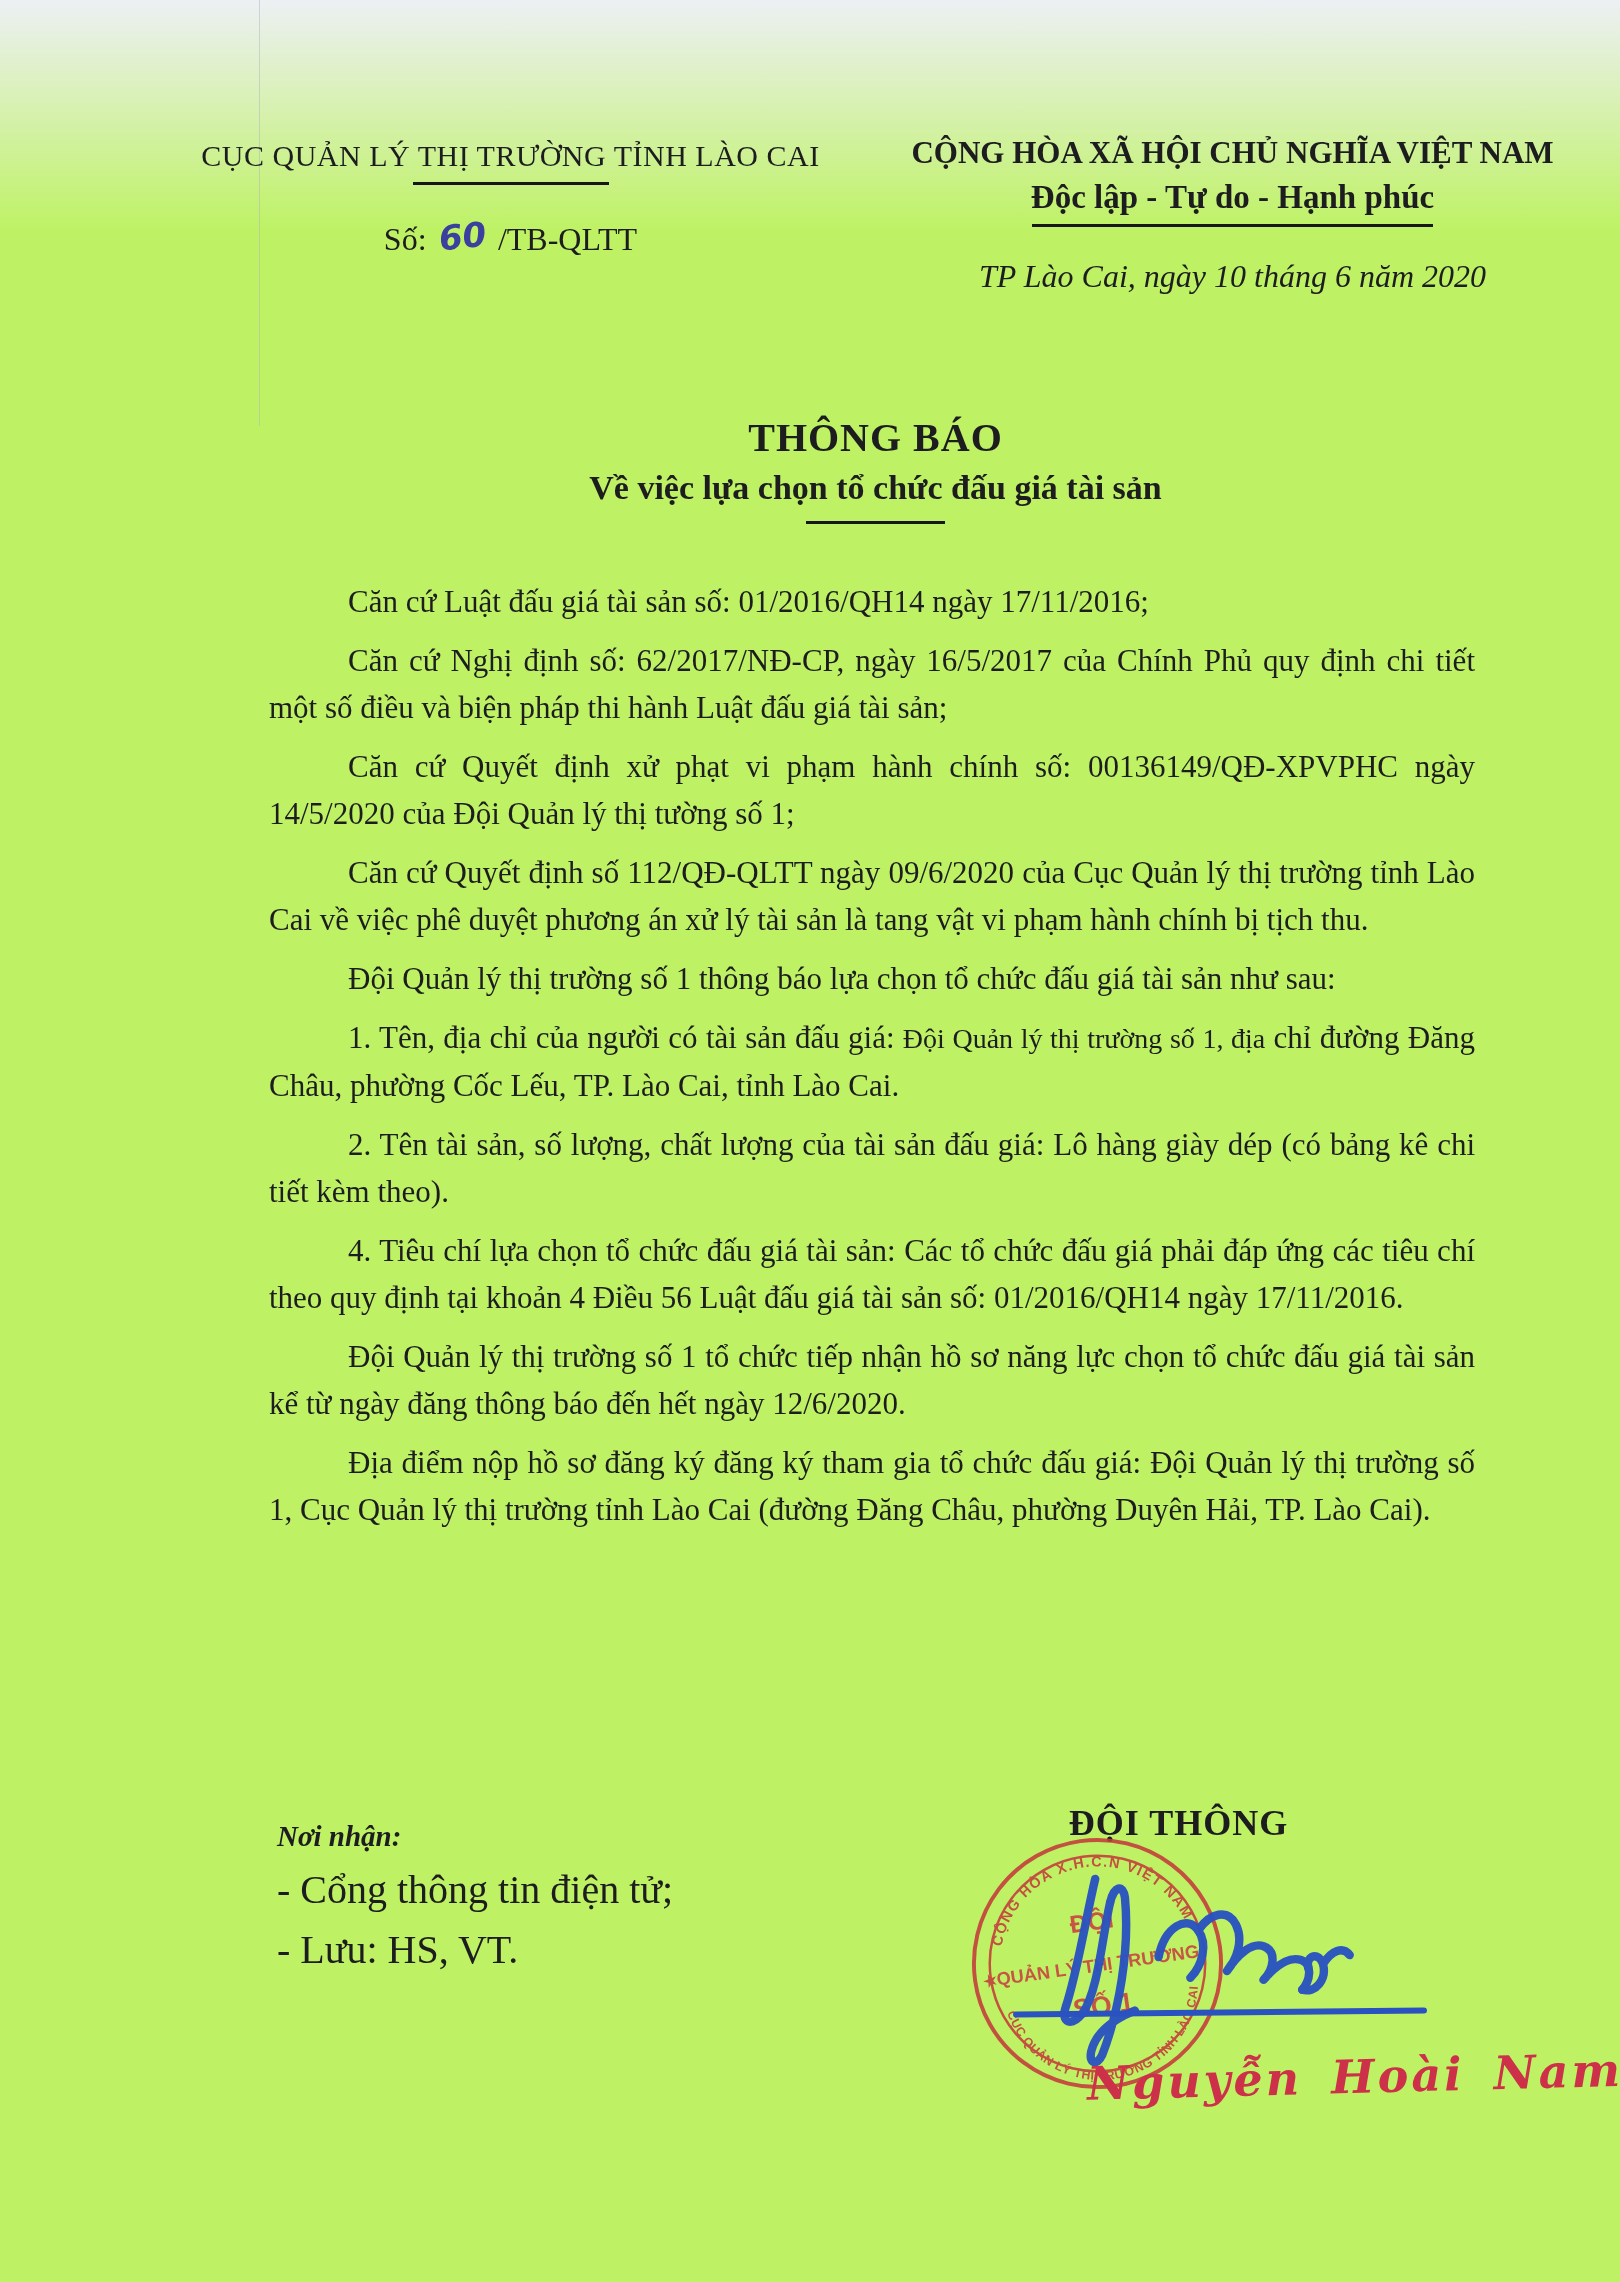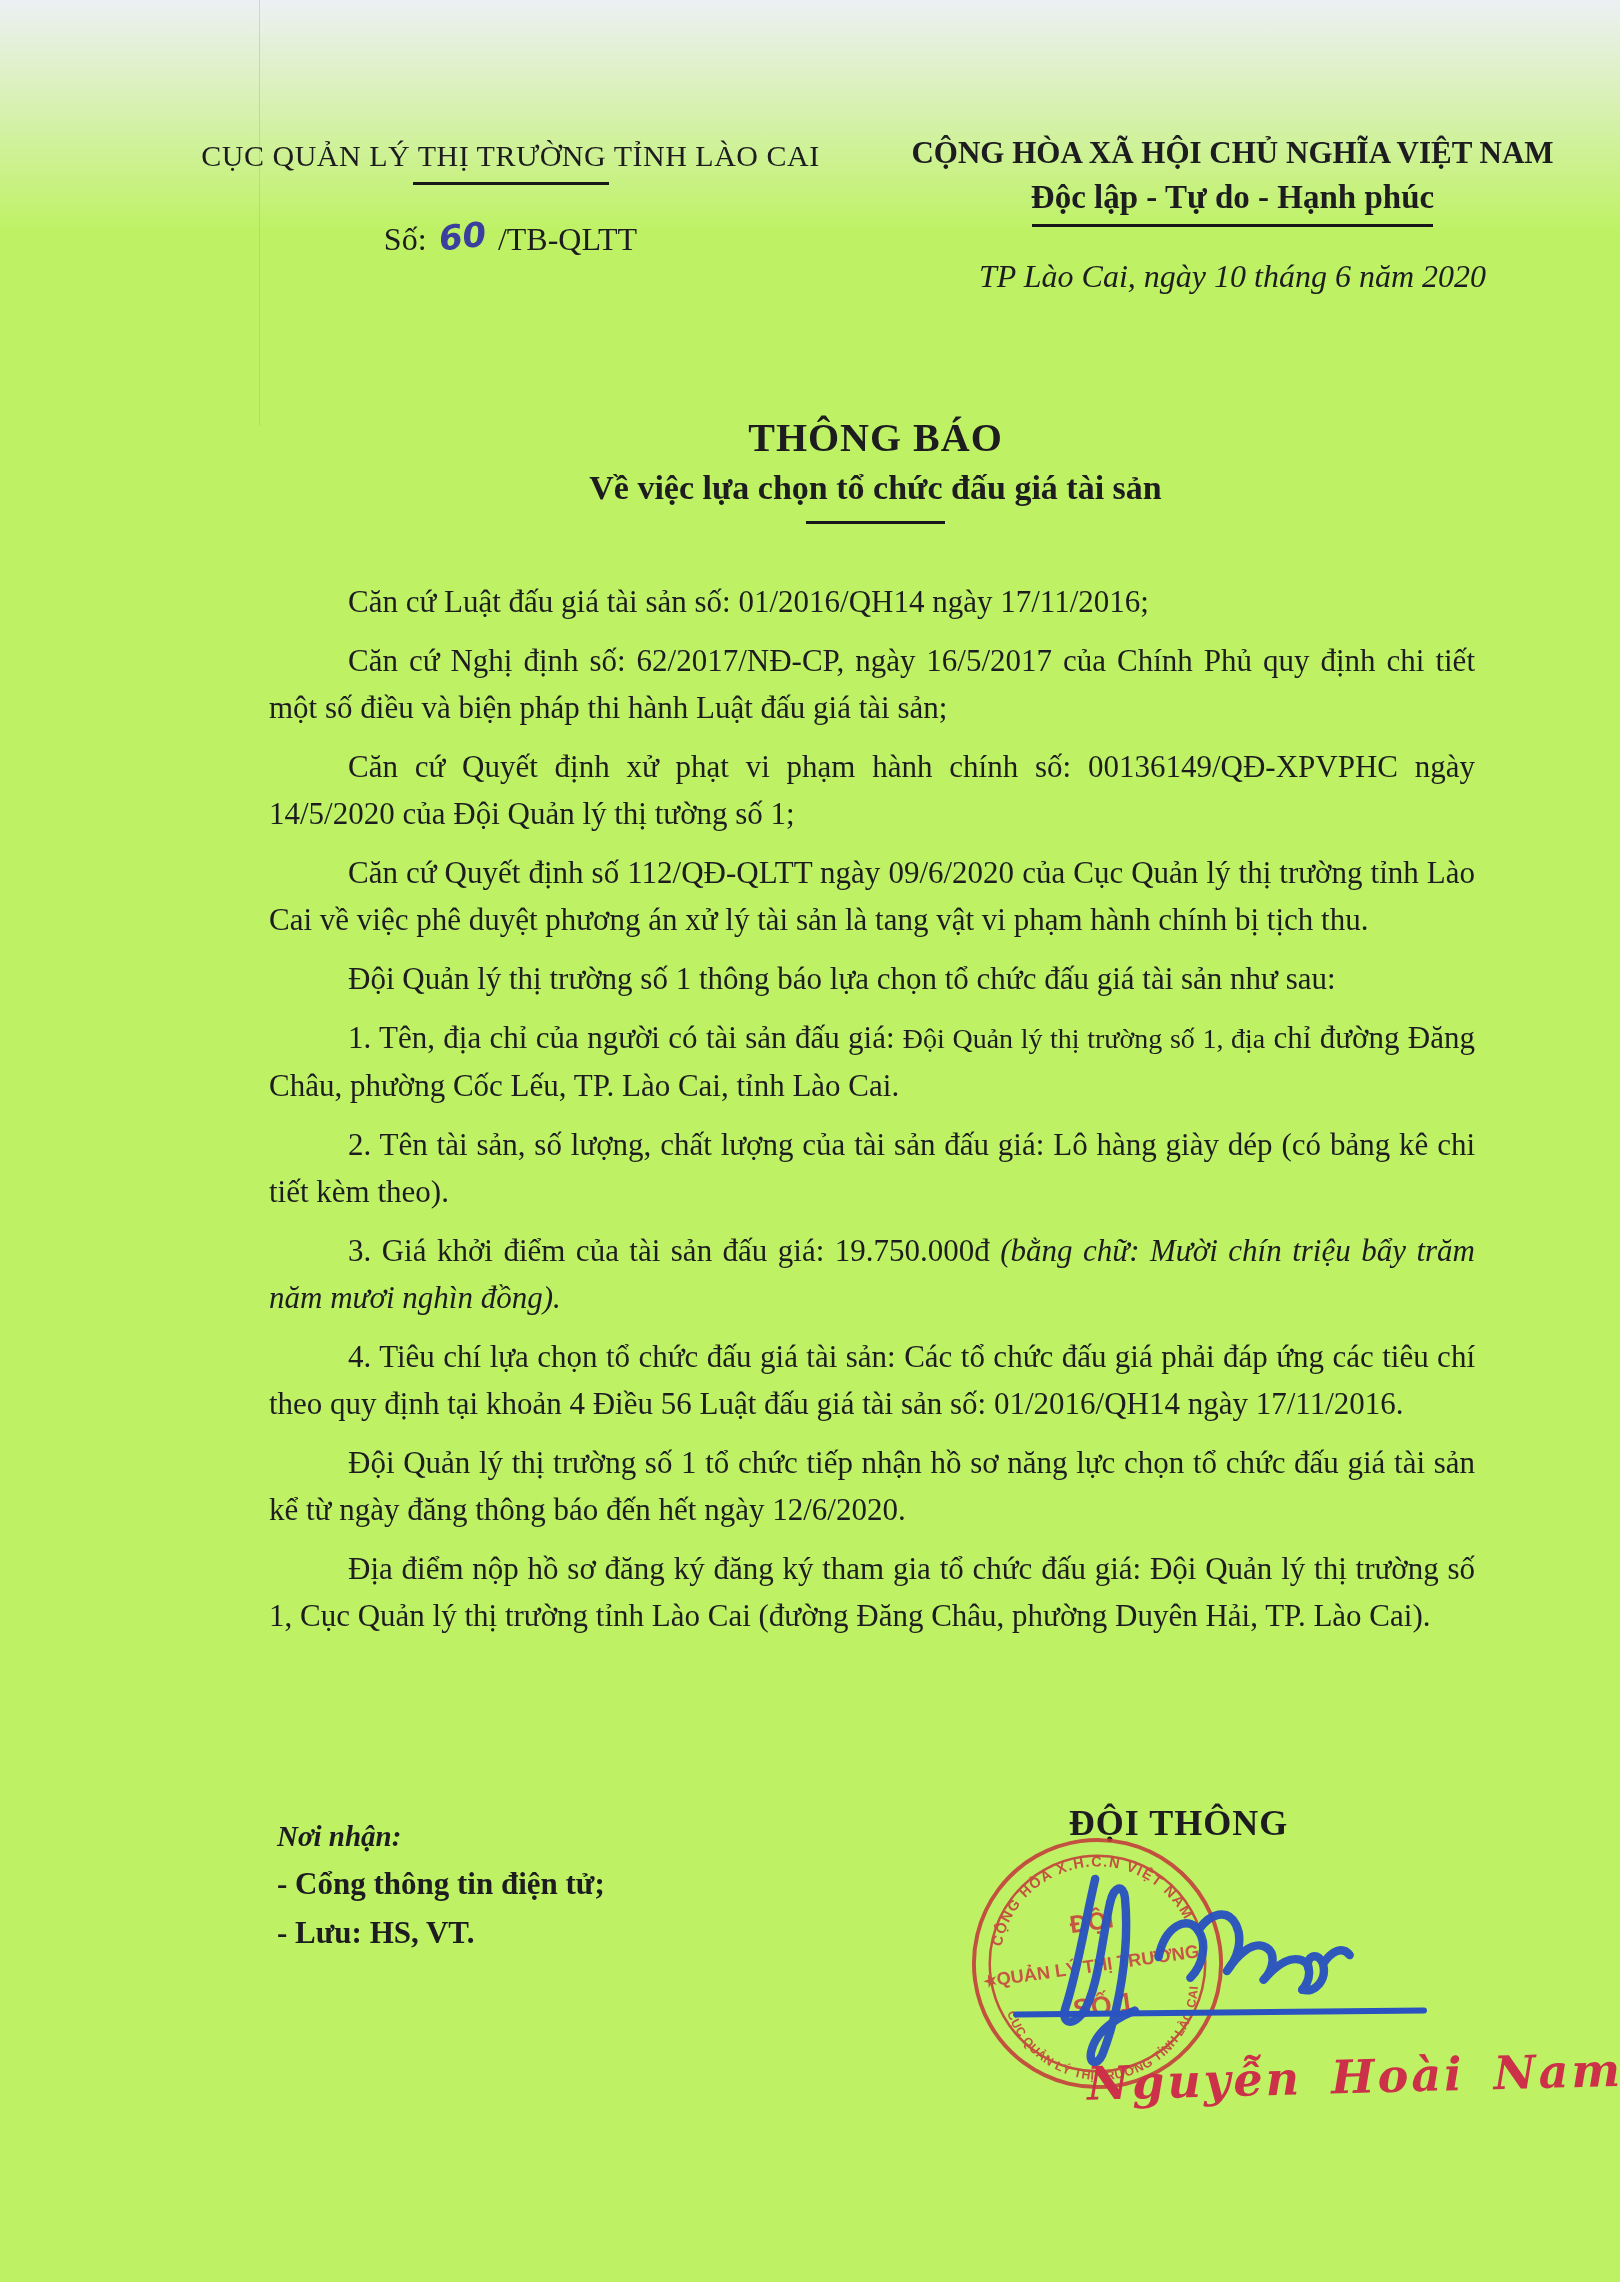--- a/index.html
+++ b/index.html
@@ -46,21 +46,21 @@
     font-size:31px;line-height:47px;text-align:justify;text-indent:79px;
     margin:0 0 12px 0;
   }
   .run{}
   .run.italic{font-style:italic;}
   .run.small{font-size:28px;}
 
   
   .recipients{position:absolute;left:277px;top:1820px;}
   .recipients-label{font-size:29px;font-weight:bold;font-style:italic;}
-  .recipient-item{font-size:31px;margin-top:13px;font-weight:bold;}
+  .recipient-item{font-size:40px;margin-top:13px;}
 
   
   .sig-role{position:absolute;left:1030px;top:1802px;width:297px;text-align:center;
     font-size:36px;font-weight:bold;letter-spacing:1px;white-space:nowrap;}
   .stamp{position:absolute;left:968px;top:1834px;width:259px;height:259px;
     transform:rotate(-8deg);opacity:.88;}
   .signature-svg{position:absolute;left:1008px;top:1863px;width:426px;height:203px;}
   .sig-name{position:absolute;left:1087px;top:2051px;width:447px;text-align:center;
     font-family:"DejaVu Serif", serif;font-style:italic;font-weight:bold;
     font-size:46px;letter-spacing:3px;word-spacing:10px;transform:rotate(-1.5deg);
@@ -97,21 +97,20 @@
   </div>
 
   <div class="body-wrap">
       <p class="para"><span class="run">Căn cứ Luật đấu giá tài sản số: 01/2016/QH14 ngày 17/11/2016;</span></p>
       <p class="para"><span class="run">Căn cứ Nghị định số: 62/2017/NĐ-CP, ngày 16/5/2017 của Chính Phủ quy định chi tiết một số điều và biện pháp thi hành Luật đấu giá tài sản;</span></p>
       <p class="para"><span class="run">Căn cứ Quyết định xử phạt vi phạm hành chính số: 00136149/QĐ-XPVPHC ngày 14/5/2020 của  Đội Quản lý thị tường số 1;</span></p>
       <p class="para"><span class="run">Căn cứ Quyết định số 112/QĐ-QLTT ngày 09/6/2020 của Cục Quản lý thị trường tỉnh Lào Cai về việc phê duyệt phương án xử lý tài sản là tang vật vi phạm hành chính bị tịch thu.</span></p>
       <p class="para"><span class="run">Đội Quản lý thị trường số 1 thông báo lựa chọn tổ chức đấu giá tài sản như sau:</span></p>
       <p class="para"><span class="run">1. Tên, địa chỉ của người có tài sản đấu giá: </span><span class="run small">Đội Quản lý thị trường số 1, địa</span><span class="run"> chỉ đường Đăng Châu, phường Cốc Lếu, TP. Lào Cai, tỉnh Lào Cai.</span></p>
       <p class="para"><span class="run">2. Tên tài sản, số lượng, chất lượng của tài sản đấu giá: Lô hàng giày dép (có bảng kê chi tiết kèm theo).</span></p>
-      <p class="para"><span class="run">3. Giá khởi điểm của tài sản đấu giá: 19.750.000đ </span><span class="run italic">(bằng chữ: Mười chín triệu bẩy trăm năm mươi nghìn đồng).</span></p>
       <p class="para"><span class="run">4. Tiêu chí lựa chọn tổ chức đấu giá tài sản: Các tổ chức đấu giá phải đáp ứng các tiêu chí theo quy định tại khoản 4 Điều 56 Luật đấu giá tài sản số: 01/2016/QH14 ngày 17/11/2016.</span></p>
       <p class="para"><span class="run">Đội Quản lý thị trường số 1 tổ chức tiếp nhận hồ sơ năng lực chọn tổ chức đấu giá tài sản kể từ ngày đăng thông báo đến hết ngày 12/6/2020.</span></p>
       <p class="para"><span class="run">Địa điểm nộp hồ sơ đăng ký đăng ký tham gia tổ chức đấu giá: Đội Quản lý thị trường số 1, Cục Quản lý thị trường tỉnh Lào Cai (đường Đăng Châu, phường Duyên Hải, TP. Lào Cai).</span></p>
     </div>
 
   <div class="recipients">
     <div class="recipients-label">Nơi nhận:</div>
     <div id="recipients-list">
         <div class="recipient-item">- Cổng thông tin điện tử;</div>
         <div class="recipient-item">- Lưu: HS, VT.</div>

